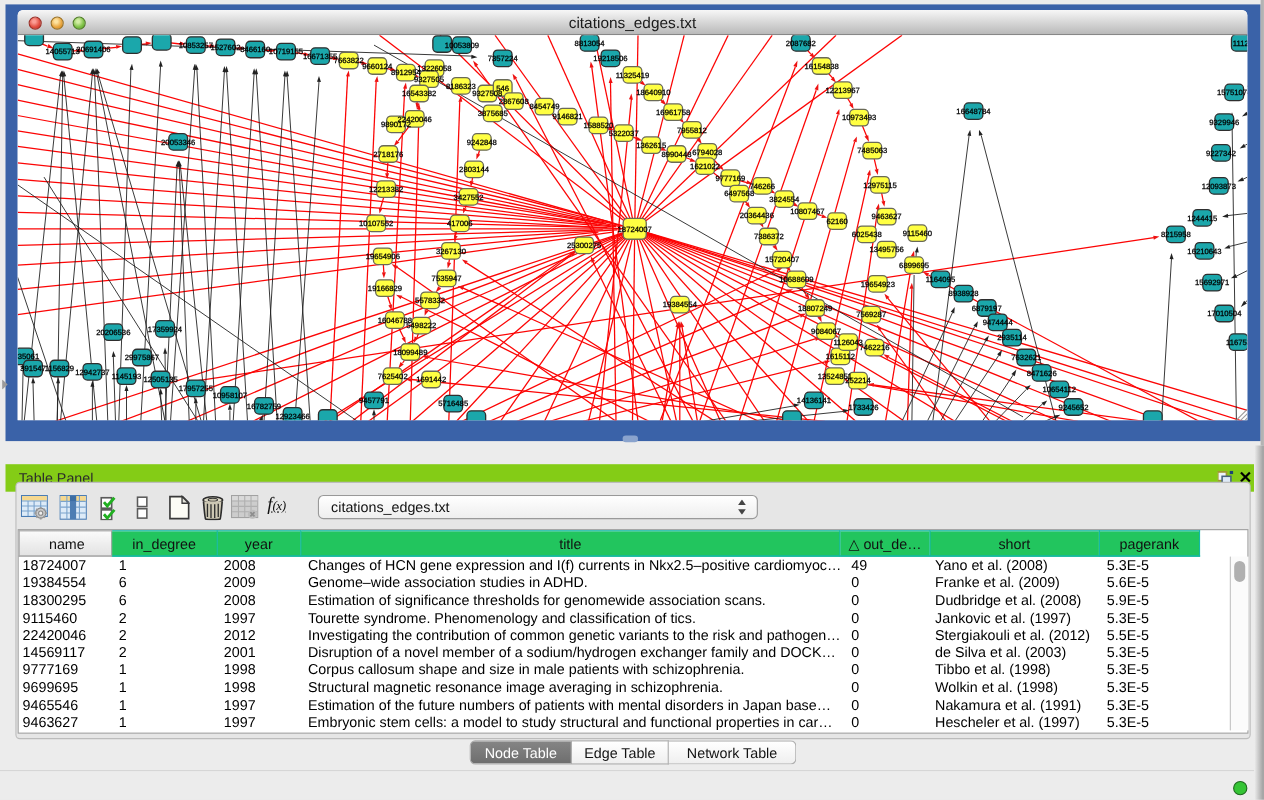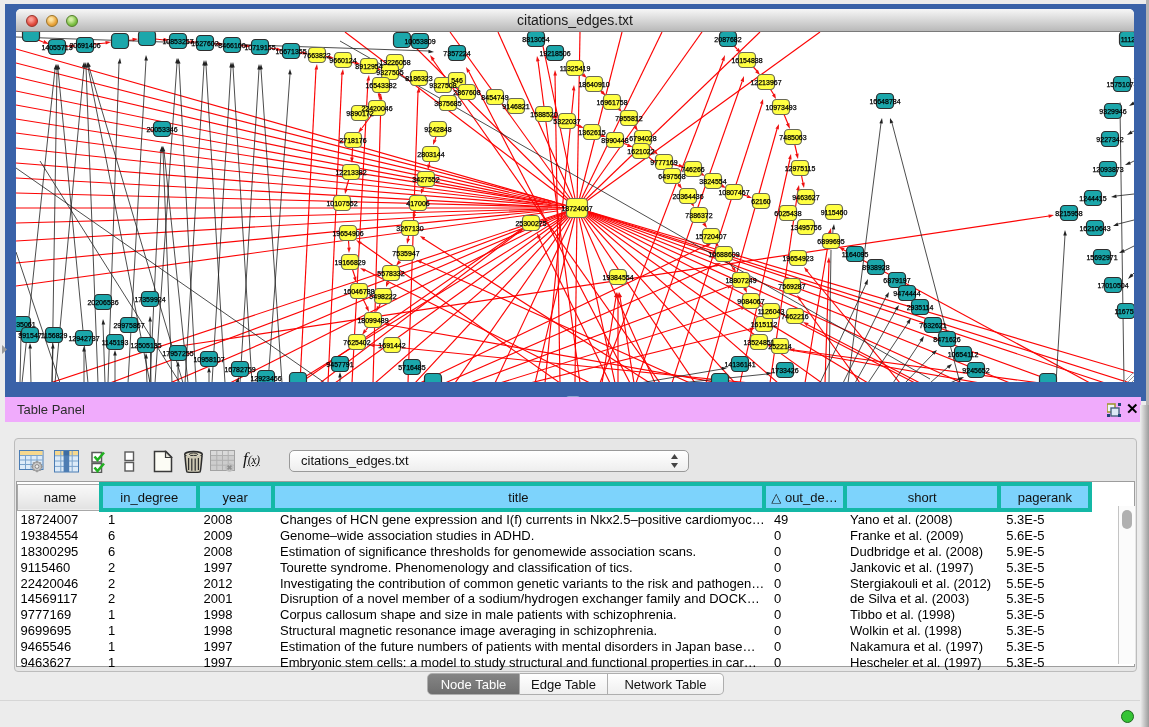--- a/index.html
+++ b/index.html
@@ -6,27 +6,27 @@
 #notch{position:absolute;left:561px;top:392px;width:14px;height:6px;background:#8aa3cd;border-radius:3px;}
 #win{position:absolute;left:11px;top:5px;width:1118px;height:373px;border-radius:5px 5px 0 0;overflow:hidden;background:#fff;}
 #titlebar{height:22px;background:linear-gradient(#f7f7f7,#b9b9b9);border-bottom:1px solid #7a7a7a;position:relative;}
 #titlebar .tl{position:absolute;top:5.5px;width:12px;height:12px;border-radius:50%;}
 #title{text-align:center;font-size:14px;color:#1a1a1a;line-height:23px;}
 #canvas{position:relative;width:1118px;height:350px;background:#fff;}
 .er{stroke:#fc0404;stroke-width:1.15;}
 .eb{stroke:#1f1f1f;stroke-width:0.8;}
 .eg{stroke:#9a9a9a;stroke-width:1;}
 .nl{font-size:7px;fill:#000;stroke:#000;stroke-width:0.25;text-anchor:middle;font-family:"Liberation Sans",sans-serif;}
-#tpbar{position:absolute;left:5px;top:397px;width:1136px;height:25px;background:#f0abfc;}
+#tpbar{position:absolute;left:5px;top:422px;width:1136px;height:25px;background:#84cc16;}
 #tpbar span{position:absolute;left:12px;top:5px;font-size:13px;color:#2c2c2c;}
 #toolbox{position:absolute;left:14px;top:438px;width:1121px;height:232px;background:#e6e6e6;border:1px solid #bcbcbc;border-radius:4px;}
 #dropdown{position:absolute;left:289px;top:450px;width:387px;height:20px;border:1px solid #999;border-radius:5px;background:linear-gradient(#fff,#eee);font-size:13px;color:#111;line-height:20px;padding-left:11px;}
 #tablewrap{position:absolute;left:16px;top:481px;width:1117px;height:184px;background:#fff;border:1px solid #9d9d9d;}
 table{border-collapse:collapse;table-layout:fixed;width:1073px;font-size:13px;}
-thead td{background:#7dd3fc;border:4px solid #14b8a6;height:22px;text-align:center;color:#111;padding:0;}
+thead td{background:#22c55e;border:1px solid #14b8a6;height:22px;text-align:center;color:#111;padding:0;}
 thead td.c0{background:linear-gradient(#fafafa,#e2e2e2);border:1px solid #a8a8a8;}
 tbody td{height:15.8px;padding:0;color:#000;white-space:nowrap;overflow:hidden;}
 td.c0{padding-left:3px;}
 tbody td.c1{padding-left:7px;}
 tbody td.c2{padding-left:6px;}
 tbody td.c3{padding-left:7px;}
 tbody td.c4{padding-left:10px;}
 tbody td.c5{padding-left:5px;}
 tbody td.c6{padding-left:7px;}
 #vscroll{position:absolute;left:1101px;top:24px;width:16px;height:158px;background:#fbfbfb;border-left:1px solid #c4c4c4;}
@@ -858,21 +858,21 @@
           <td class="c4">0</td>
           <td class="c5">Wolkin et al. (1998)</td>
           <td class="c6">5.3E-5</td>
         </tr>
         <tr>
           <td class="c0">9465546</td>
           <td class="c1">1</td>
           <td class="c2">1997</td>
           <td class="c3">Estimation of the future numbers of patients with mental disorders in Japan base…</td>
           <td class="c4">0</td>
-          <td class="c5">Nakamura et al. (1997)</td>
+          <td class="c5">Nakamura et al. (1991)</td>
           <td class="c6">5.3E-5</td>
         </tr>
         <tr>
           <td class="c0">9463627</td>
           <td class="c1">1</td>
           <td class="c2">1997</td>
           <td class="c3">Embryonic stem cells: a model to study structural and functional properties in car…</td>
           <td class="c4">0</td>
           <td class="c5">Hescheler et al. (1997)</td>
           <td class="c6">5.3E-5</td>

